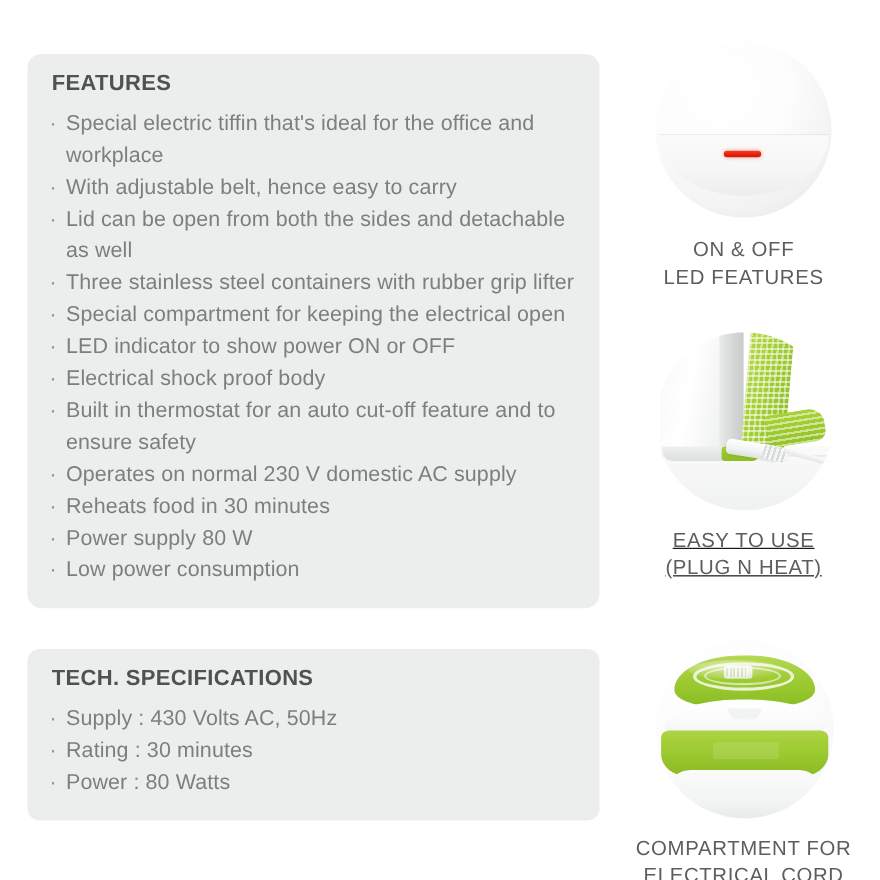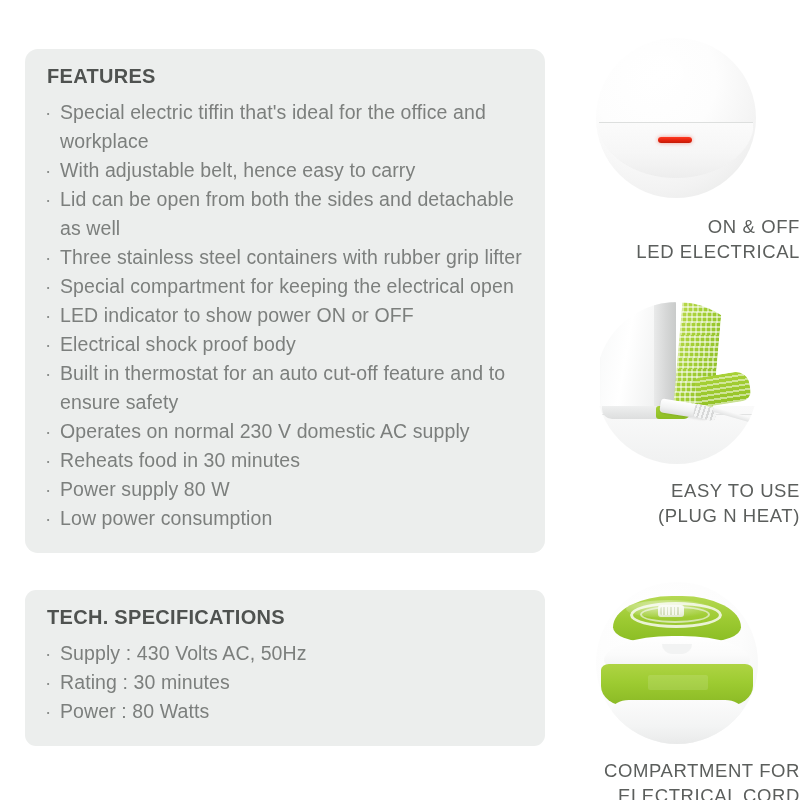--- a/index.html
+++ b/index.html
@@ -84,25 +84,25 @@
     left: 552px;
     top: 0;
     width: 248px;
     height: 800px;
   }
 
   .feature-block {
     position: absolute;
     left: 0;
     width: 248px;
-    text-align: right;
+    text-align: center;
   }
 
   #feature-block-0 { top: 8px; }
-  #feature-block-1 { top: 272px; }
+  #feature-block-1 { top: 272px; text-decoration: underline; }
   #feature-block-2 { top: 552px; }
 
   .feature-figure {
     position: relative;
     width: 168px;
     height: 168px;
     margin: 0 auto;
   }
 
   .feature-caption {
@@ -473,21 +473,21 @@
 
     <div class="feature-block" id="feature-block-0">
       <div class="feature-figure">
         <div class="lid-dome"></div>
         <div class="lid-seam"></div>
         <div class="lid-top-highlight"></div>
         <div class="led-strip"></div>
       </div>
       <div class="feature-caption">
         <div>ON &amp; OFF</div>
-        <div>LED ELECTRICAL</div>
+        <div>LED FEATURES</div>
       </div>
     </div>
 
     <div class="feature-block" id="feature-block-1">
       <div class="feature-figure">
         <div class="circle-crop">
           <div class="c2-floor"></div>
           <div class="c2-floor-line"></div>
           <div class="c2-body"></div>
           <div class="c2-body-edge"></div>

